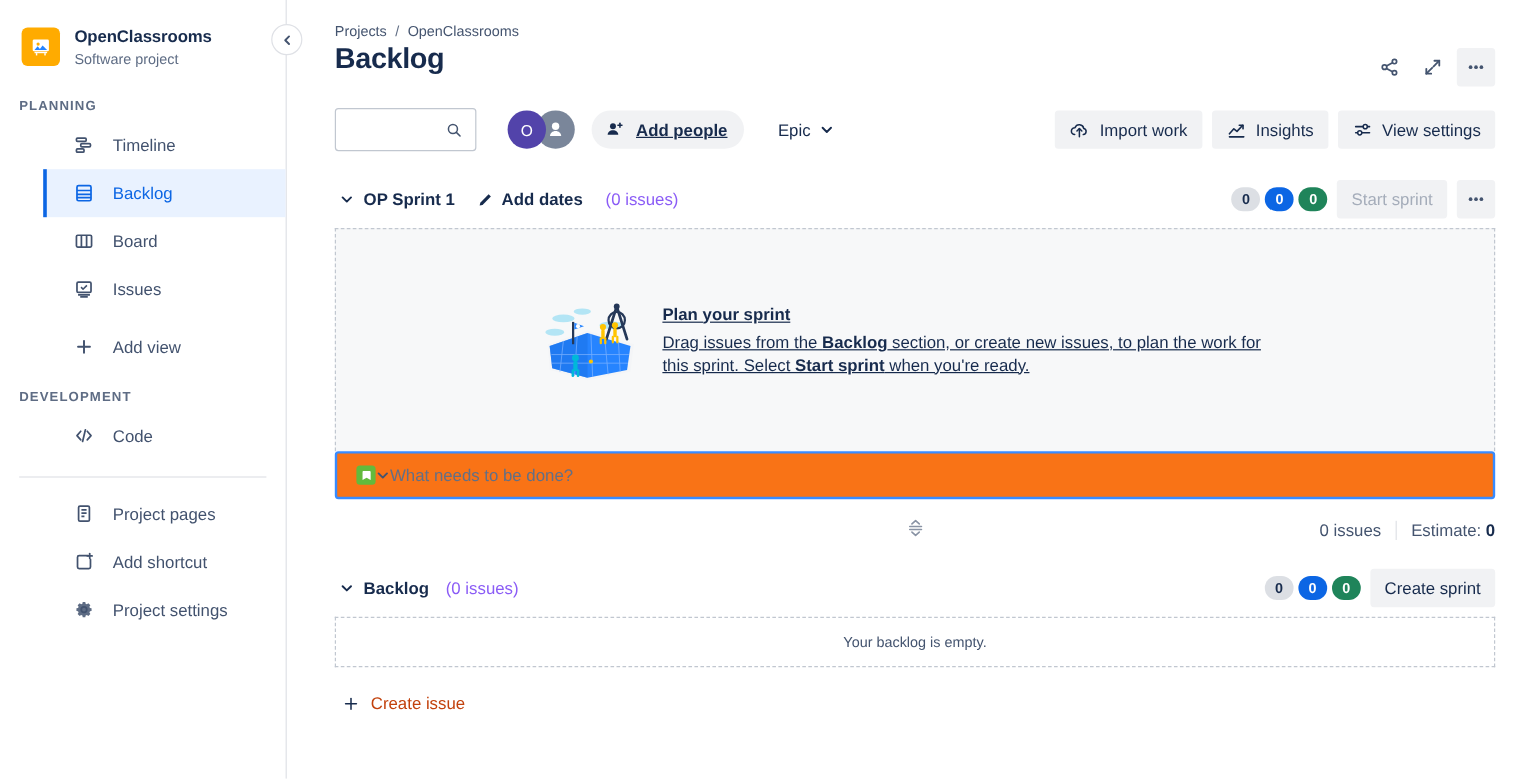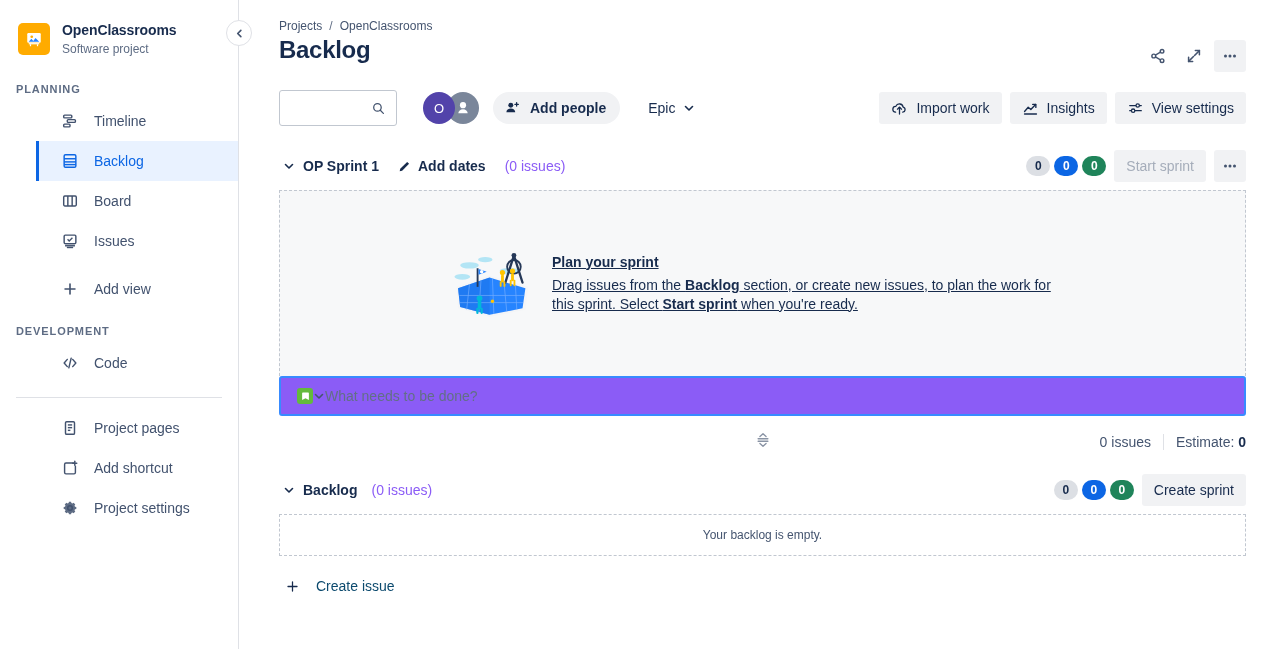--- a/index.html
+++ b/index.html
@@ -79,21 +79,21 @@
   .avatar {
     width: 32px; height: 32px; border-radius: 50%;
     display: flex; align-items: center; justify-content: center;
     font-size: 13px; color: #fff; font-weight: normal; cursor: pointer;
   }
   .avatar.a1 { background: #5243AA; z-index: 2; }
   .avatar.a2 { background: #7A869A; margin-left: -8px; }
   .add-people {
     display: flex; align-items: center; gap: 9px; height: 32px; margin-left: 14px;
     padding: 0 14px 0 11px; border-radius: 16px; background: #F1F2F4;
-    font-size: 14px; font-weight: bold; color: #172B4D; cursor: pointer; border: none; font-family: inherit;
+    font-size: 14px; font-weight: bold; color: #172B4D; cursor: pointer; border: none; font-family: inherit; text-decoration: underline;
   }
   .epic-select {
     display: flex; align-items: center; gap: 8px; height: 32px; margin-left: 20px;
     padding: 0 8px; border-radius: 3px; background: transparent;
     font-size: 14px; color: #172B4D; cursor: pointer; border: none; font-family: inherit;
   }
   .toolbar-right { margin-left: auto; display: flex; align-items: center; gap: 8px; }
   .tb-btn {
     display: flex; align-items: center; gap: 8px; height: 32px; padding: 0 12px;
     border-radius: 3px; background: #F1F2F4; border: none; font-family: inherit;
@@ -135,21 +135,21 @@
     display: flex; align-items: center; padding-left: 168px;
   }
   .empty-state { display: flex; align-items: center; gap: 18px; text-decoration: underline; }
   .illus { width: 86px; height: 70px; flex: 0 0 86px; }
   .es-text { max-width: 500px; }
   .es-title { font-size: 14px; font-weight: bold; color: #172B4D; margin-bottom: 6px; }
   .es-body { font-size: 14px; color: #172B4D; line-height: 19px; }
   .es-body b { font-weight: bold; }
 
   .create-row {
-    border: 2px solid #388BFF; border-radius: 3px; background: #8b5cf6;
+    border: 2px solid #388BFF; border-radius: 3px; background: #f97316;
     height: 40px; display: flex; align-items: center; padding: 0 14px 0 16px; gap: 0;
   }
   .type-icon {
     width: 16px; height: 16px; border-radius: 3px; background: #4BADE8;
     display: flex; align-items: center; justify-content: center; flex: 0 0 16px; cursor: pointer;
   }
   .type-icon.story { background: #63BA3C; }
   .type-chev { display: flex; align-items: center; cursor: pointer; }
   .create-input {
     flex: 1; border: none; outline: none; font-size: 14px; font-family: inherit;
@@ -165,23 +165,23 @@
 
   
   .backlog-head { display: flex; align-items: center; margin-top: 20px; height: 32px; }
   .backlog-name { font-size: 14px; font-weight: bold; color: #172B4D; margin-left: 4px; }
   .empty-backlog {
     margin-top: 8px; border: 1px dashed #C1C7D0; background: #fff;
     height: 42px; display: flex; align-items: center; justify-content: center;
     font-size: 12px; color: #44546F;
   }
   .create-issue {
-    display: flex; align-items: center; gap: 16px; margin-top: 14px;
+    display: flex; align-items: center; gap: 9px; margin-top: 14px;
     height: 32px; padding: 0 10px 0 6px; width: fit-content; border-radius: 3px;
-    font-size: 14px; color: #0c4a6e; cursor: pointer; background: none; border: none; font-family: inherit;
+    font-size: 14px; color: #c2410c; cursor: pointer; background: none; border: none; font-family: inherit;
   }
 </style>
 </head>
 <body>
 
 <div class="app">
 
   <aside class="sidebar">
 
     <div class="project-head">

